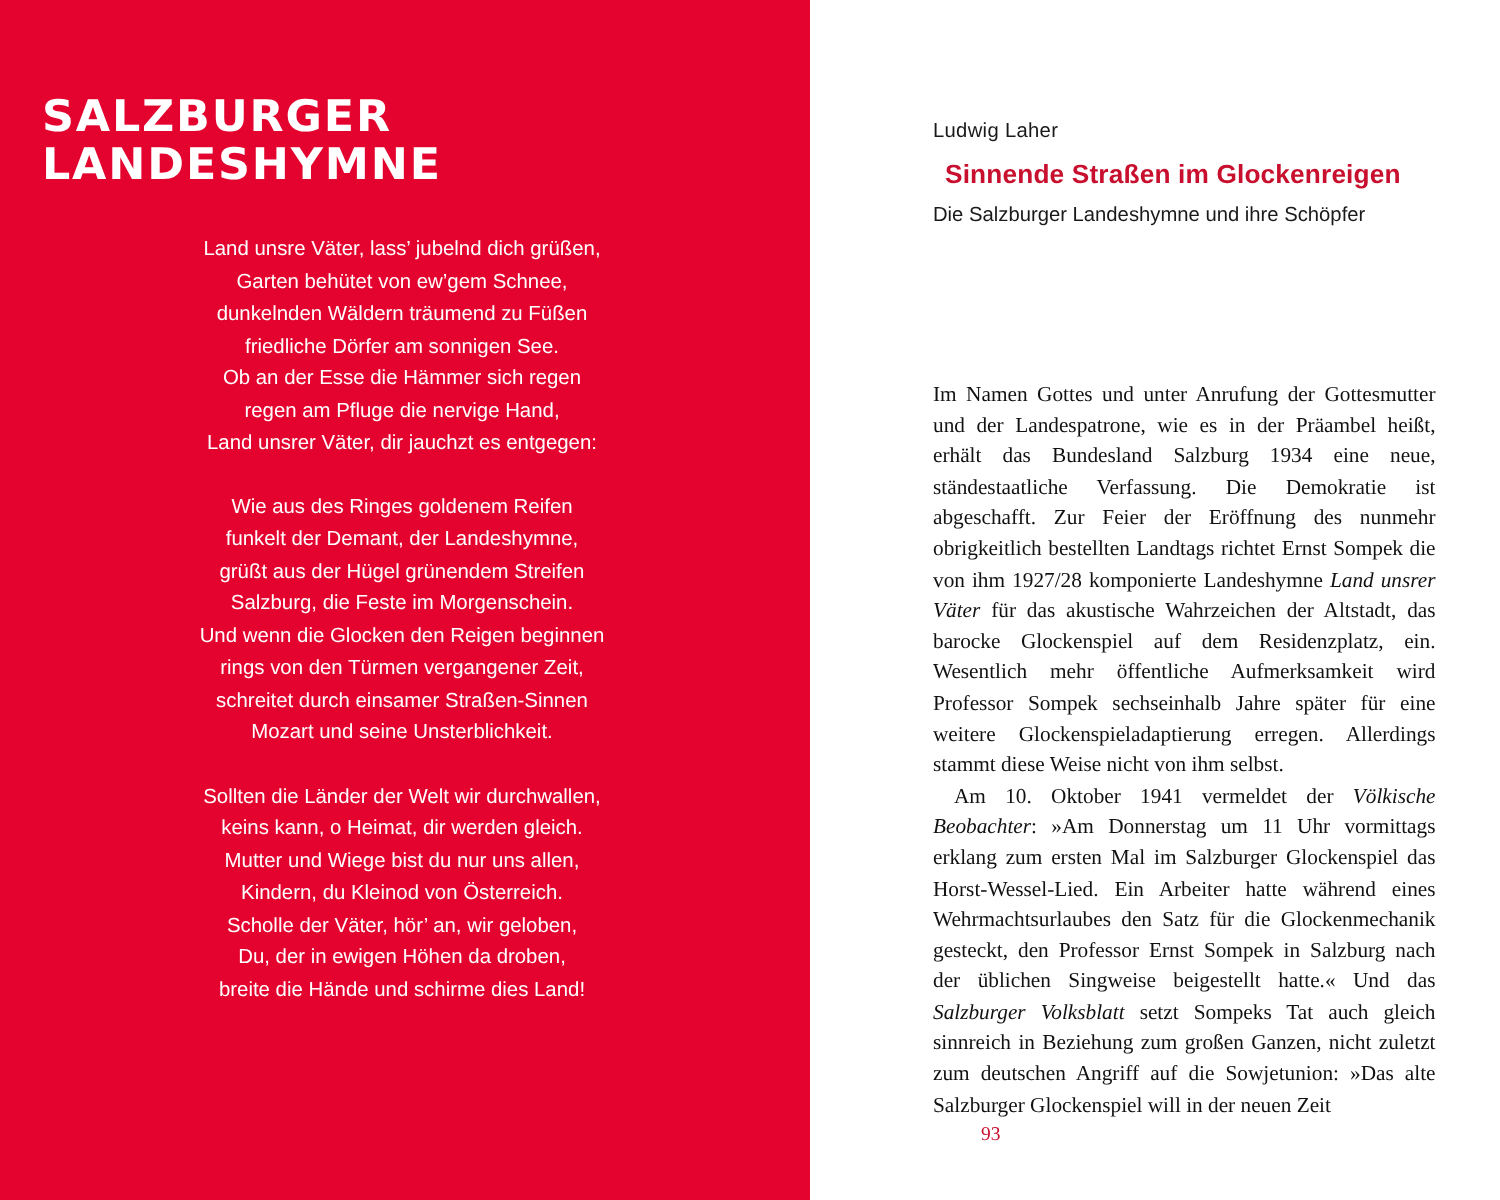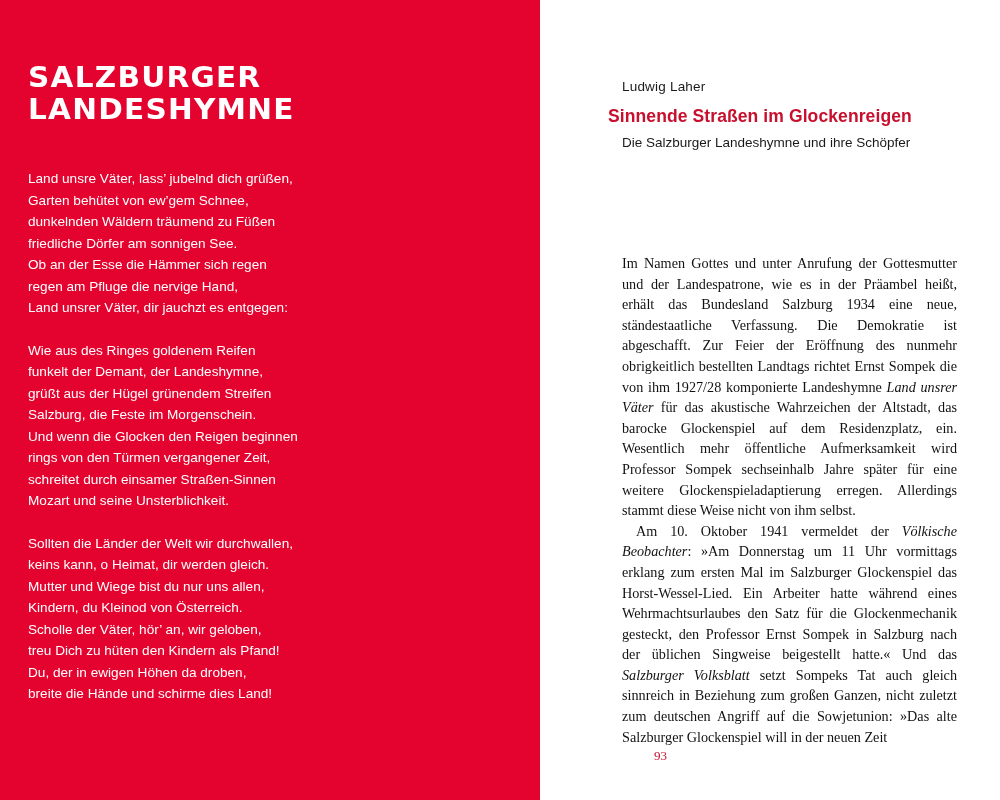--- a/index.html
+++ b/index.html
@@ -40,26 +40,27 @@
     font-weight: 700;
     letter-spacing: 1.2px;
     line-height: 1.1;
     text-transform: uppercase;
     transform: scaleX(1.02);
     transform-origin: left center;
   }
   .hymn-body {
     position: absolute;
     left: 28px;
-    top: 168px;
+    top: 155px;
     width: 480px;
     color: #ffffff;
     font-size: 13.6px;
     line-height: 21.5px;
     font-family: "Liberation Sans", sans-serif;
+    text-align: center;
   }
   .stanza {
     margin: 0 0 21px 0;
   }
   .stanza .vline {
     display: block;
     white-space: pre;
   }
   
   .page-right {
@@ -73,21 +74,21 @@
     position: absolute;
     left: 82px;
     top: 78px;
     color: #1a1a1a;
     font-size: 13.5px;
     line-height: 18px;
     letter-spacing: 0.2px;
   }
   .article-title {
     position: absolute;
-    left: 68px;
+    left: 90px;
     top: 104px;
     width: 330px;
     color: #c8102e;
     font-size: 17.5px;
     font-weight: 700;
     line-height: 24px;
     letter-spacing: 0.1px;
   }
   .article-subtitle {
     position: absolute;
@@ -156,21 +157,20 @@
           <span class="vline">rings von den Türmen vergangener Zeit,</span>
           <span class="vline">schreitet durch einsamer Straßen-Sinnen</span>
           <span class="vline">Mozart und seine Unsterblichkeit.</span>
         </div>
         <div class="stanza">
           <span class="vline">Sollten die Länder der Welt wir durchwallen,</span>
           <span class="vline">keins kann, o Heimat, dir werden gleich.</span>
           <span class="vline">Mutter und Wiege bist du nur uns allen,</span>
           <span class="vline">Kindern, du Kleinod von Österreich.</span>
           <span class="vline">Scholle der Väter, hör’ an, wir geloben,</span>
-          <span class="vline">treu Dich zu hüten den Kindern als Pfand!</span>
           <span class="vline">Du, der in ewigen Höhen da droben,</span>
           <span class="vline">breite die Hände und schirme dies Land!</span>
         </div>
       </div>
   </div>
 
   <div class="page-right">
     <div class="author">Ludwig Laher</div>
     <div class="article-title">Sinnende Straßen im Glockenreigen</div>
     <div class="article-subtitle">Die Salzburger Landeshymne und ihre Schöpfer</div>

